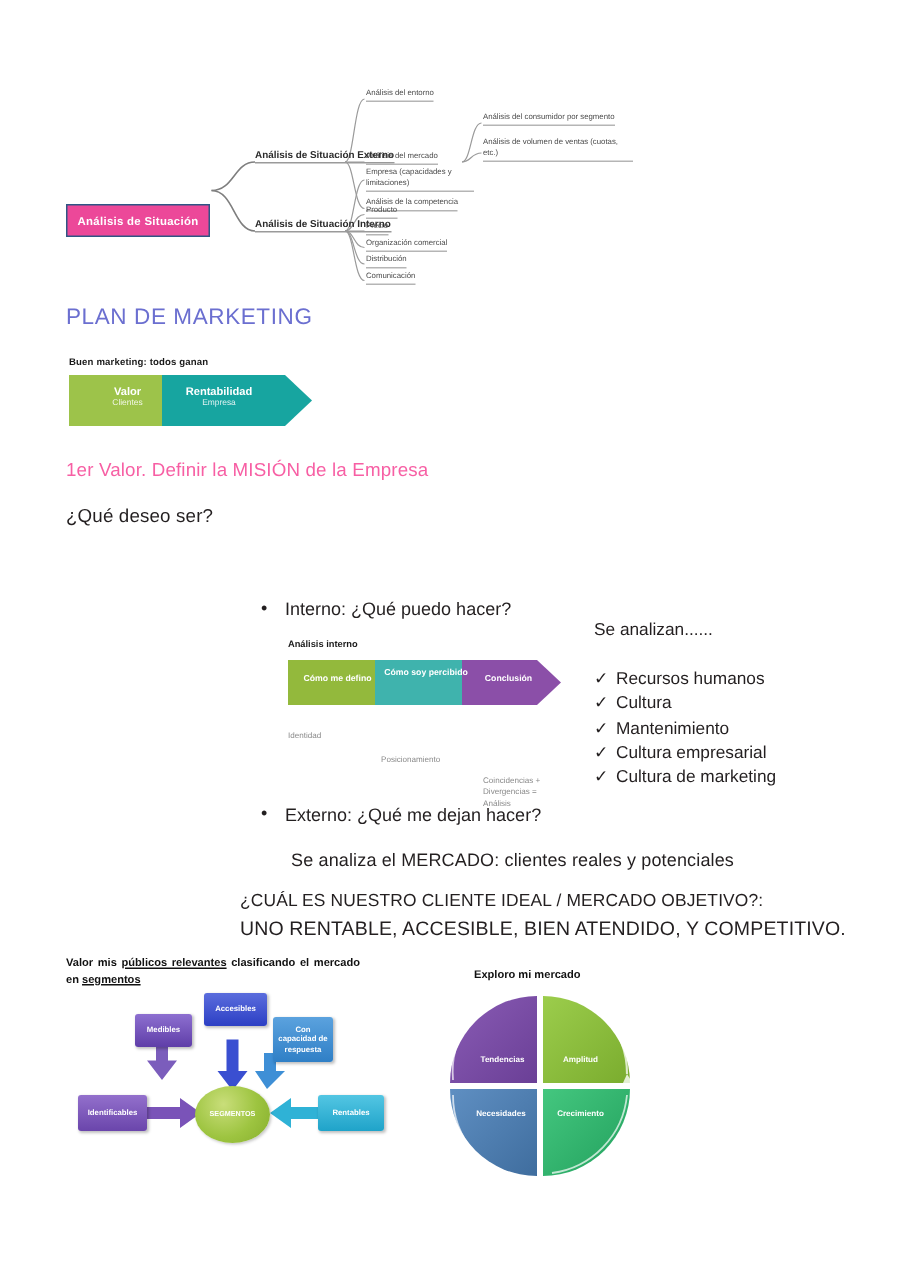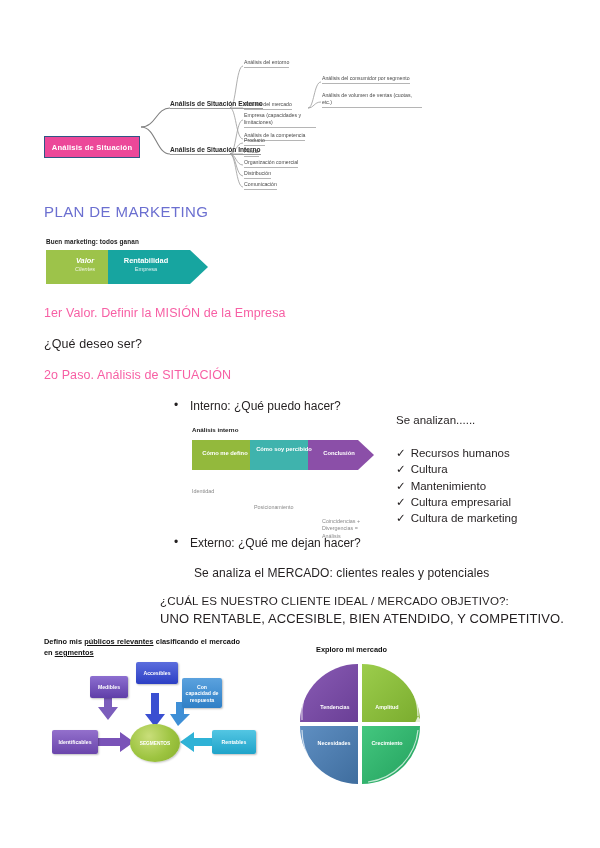--- a/index.html
+++ b/index.html
@@ -264,34 +264,33 @@
 
   <div class="vr-wrap">
     <div class="vr-caption">Buen marketing: todos ganan</div>
     <div class="vr-arrow">
       <svg width="162" height="34">
         <polygon points="0,0 62,0 80,17 62,34 0,34" fill="#9dc34a"></polygon>
         <polygon points="62,0 124,0 142,17 124,34 62,34" fill="#17a5a0"></polygon>
         <polygon points="124,0 144,0 162,17 144,34 124,34" fill="#17a5a0"></polygon>
         <polygon points="0,0 62,0 80,17 62,34 0,34" fill="url(#g1)" opacity="0"></polygon>
       </svg>
-      <div class="vr-label" style="left:8px; top:7px; width:62px;font-style:italic;">
+      <div class="vr-label" style="left:8px; top:7px; width:62px;">
         <span class="big">Valor</span>
         <span class="small">Clientes</span>
       </div>
       <div class="vr-label" style="left:66px; top:7px; width:68px;">
         <span class="big">Rentabilidad</span>
         <span class="small">Empresa</span>
       </div>
     </div>
   </div>
 
   <div class="h-pink" style="left:44px; top:306px;">1er Valor. Definir la MISIÓN de la Empresa</div>
   <div class="p-body" style="left:44px; top:337px;">¿Qué deseo ser?</div>
-  <div class="h-pink" style="left:44px; top:368px;">2o Paso. Análisis de SITUACIÓN</div>
 
   <div class="bullet" style="left:190px; top:399px;">Interno: ¿Qué puedo hacer?</div>
 
   <div class="ai-wrap">
     <div class="ai-caption">Análisis interno</div>
     <div class="ai-chev">
       <svg width="182" height="30">
         <polygon points="0,0 58,0 74,15 58,30 0,30" fill="#93b93c"></polygon>
         <polygon points="58,0 116,0 132,15 116,30 58,30" fill="#3fb3ad"></polygon>
         <polygon points="116,0 166,0 182,15 166,30 116,30" fill="#8b4fa8"></polygon>
@@ -313,21 +312,21 @@
     <div><span class="tick">✓</span><span>Cultura empresarial</span></div>
     <div><span class="tick">✓</span><span>Cultura de marketing</span></div>
   </div>
 
   <div class="bullet" style="left:190px; top:536px;">Externo: ¿Qué me dejan hacer?</div>
   <div class="p-body" style="left:160px; top:594px; font-size:11.6px;">¿CUÁL ES NUESTRO CLIENTE IDEAL / MERCADO OBJETIVO?:</div>
   <div class="p-body" style="left:194px; top:566px; font-size:12px;">Se analiza el MERCADO: clientes reales y potenciales</div>
   <div class="p-body" style="left:160px; top:611px; font-size:13px;">UNO RENTABLE, ACCESIBLE, BIEN ATENDIDO, Y COMPETITIVO.</div>
 
   <div class="seg-wrap">
-    <div class="seg-caption"><span>Defino mis </span><u>públicos relevantes</u><span> clasificando el mercado en </span><u>segmentos</u></div>
+    <div class="seg-caption"><span>Valor mis </span><u>públicos relevantes</u><span> clasificando el mercado en </span><u>segmentos</u></div>
     <div class="seg-canvas">
       <svg width="230" height="110" style="position:absolute;left:0;top:0;">
         <path d="M92 33 L92 45 L86 45 L96 58 L106 45 L100 45 L100 33 Z" fill="#6d4bb5" opacity=".9" transform="translate(-32,0)"></path>
         <path d="M107 31 L107 52 L101 52 L111 65 L121 52 L115 52 L115 31 Z" fill="#3a4fd1"></path>
         <path d="M140 40 L140 52 L146 52 L134 64 L126 52 L132 52 L132 40 Z" fill="#3e8fd6"></path>
         <path d="M54 76 L76 76 L76 70 L90 80 L76 90 L76 84 L54 84 Z" fill="#7a53b8"></path>
         <path d="M176 76 L150 76 L150 70 L136 80 L150 90 L150 84 L176 84 Z" fill="#2fb2d6"></path>
       </svg>
 
       <div class="seg-box" style="left:46px; top:14px; width:38px; height:22px; background:linear-gradient(180deg,#8d6fd0,#5f3ea8);">Medibles</div>

